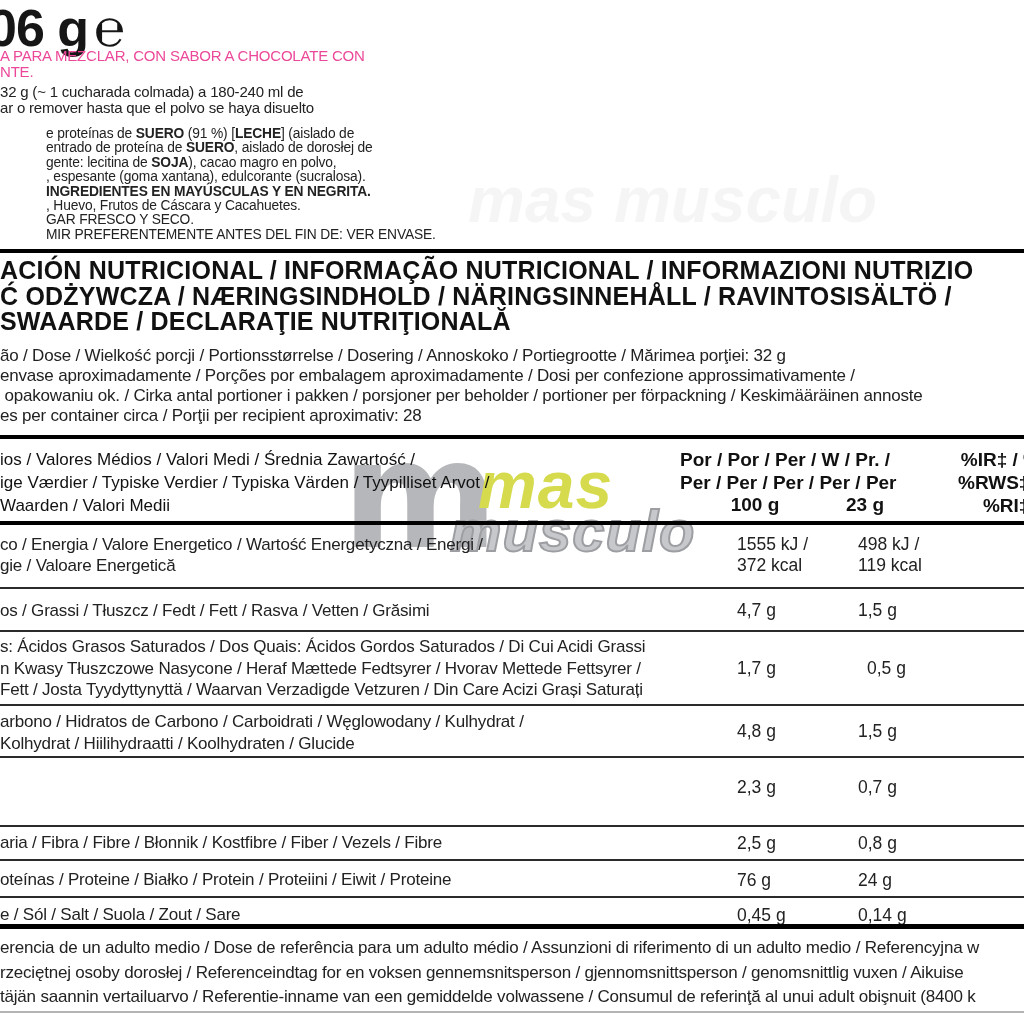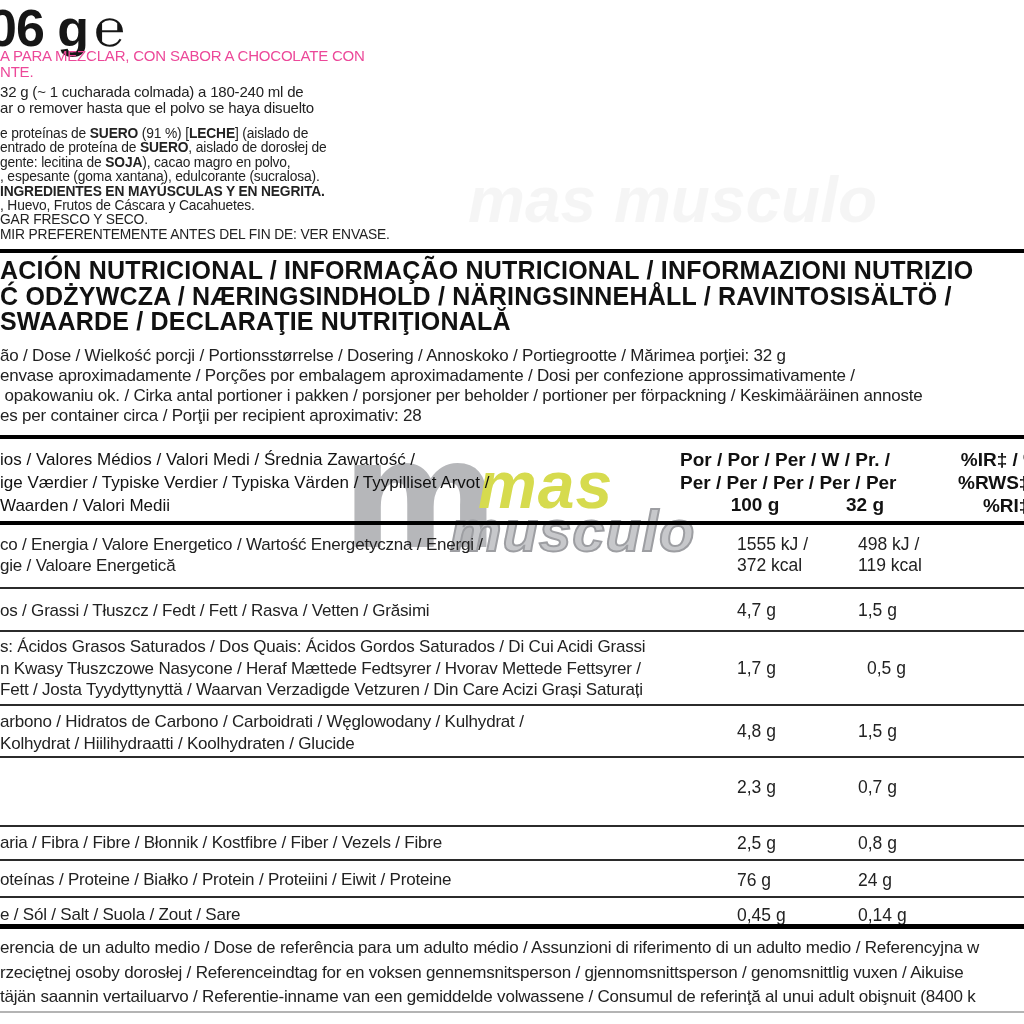--- a/index.html
+++ b/index.html
@@ -9,21 +9,21 @@
   }
   .pre{white-space:pre;}
   .abs{position:absolute;}
   .z1{z-index:2;}
   
   .netweight{top:-2px;left:-12px;font-size:52px;font-weight:700;letter-spacing:-1px;color:#161616;}
   .esign{font-weight:400;font-size:52px;margin-left:6px;}
   .desc{top:48px;left:0;font-size:15px;line-height:16.4px;letter-spacing:-0.2px;font-weight:500;color:#ec4899;}
   .direc{top:84px;left:0;font-size:15px;line-height:16.4px;letter-spacing:-0.2px;color:#222;}
   .ingr{top:127px;left:0;font-size:13.8px;line-height:14.4px;letter-spacing:-0.15px;color:#222;}
-  .ingr div{height:14.4px;white-space:pre;}
+  .ingr div{height:14.4px;white-space:pre;padding-left:46px;}
   
   .hline{left:0;width:1024px;background:#000;}
   .thick{height:4px;}
   .thin{height:2px;background:#2b2b2b;}
   .gray{height:2px;background:#b4b4b4;}
   .title{top:258px;left:0;font-size:25px;line-height:25.5px;font-weight:700;letter-spacing:0.2px;color:#111;}
   .serving{top:346px;left:0;font-size:17px;line-height:20px;letter-spacing:-0.2px;color:#222;}
   .th-label{top:448px;left:0;font-size:17px;line-height:23px;font-weight:400;color:#111;}
   .th-per{top:448px;left:680px;width:250px;font-size:19px;line-height:23px;font-weight:700;color:#111;}
   .th-100{top:494px;left:715px;width:80px;text-align:center;font-size:19px;font-weight:700;color:#111;}
@@ -83,21 +83,21 @@
 es per container circa / Porţii per recipient aproximativ: 28</div>
 
   <div class="abs z1 hline thick" style="top:435px;"></div>
 
   <div class="abs z1 th-label pre">ios / Valores Médios / Valori Medi / Średnia Zawartość /
 ige Værdier / Typiske Verdier / Typiska Värden / Tyypilliset Arvot /
 Waarden / Valori Medii</div>
   <div class="abs z1 th-per pre">Por / Por / Per / W / Pr. /
 Per / Per / Per / Per / Per</div>
   <div class="abs z1 th-100">100 g</div>
-  <div class="abs z1 th-32">32 g</div>
+  <div class="abs z1 th-32">23 g</div>
   <div class="abs z1 th-ri pre">%IR‡ / %
 %RWS‡ /
 %RI‡ /</div>
 
   <div class="abs z1 hline thick" style="top:521px;"></div>
 
   <div class="abs z1 rowlabel lh21 pre" style="top:534px;">co / Energia / Valore Energetico / Wartość Energetyczna / Energi /
 gie / Valoare Energetică</div>
   <div class="abs z1 val100 lh21 pre" style="top:534px;">1555 kJ /
 372 kcal</div>

